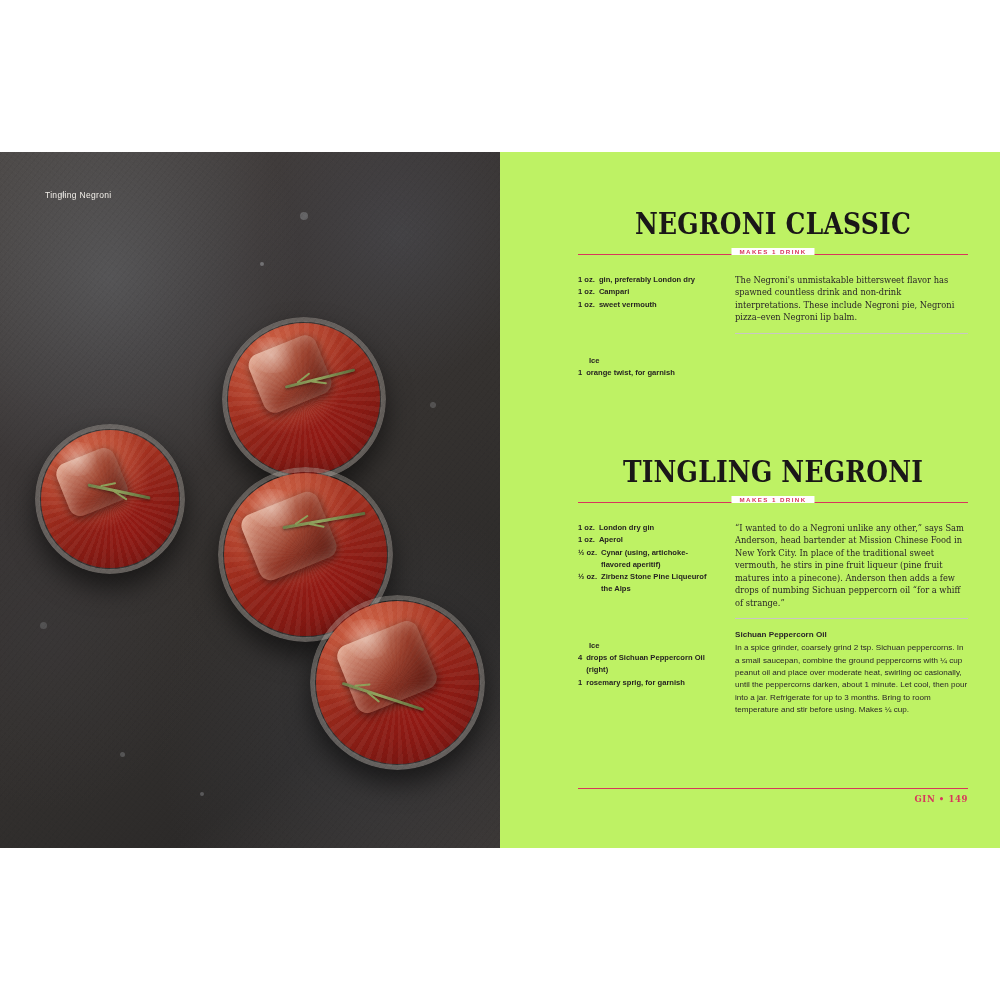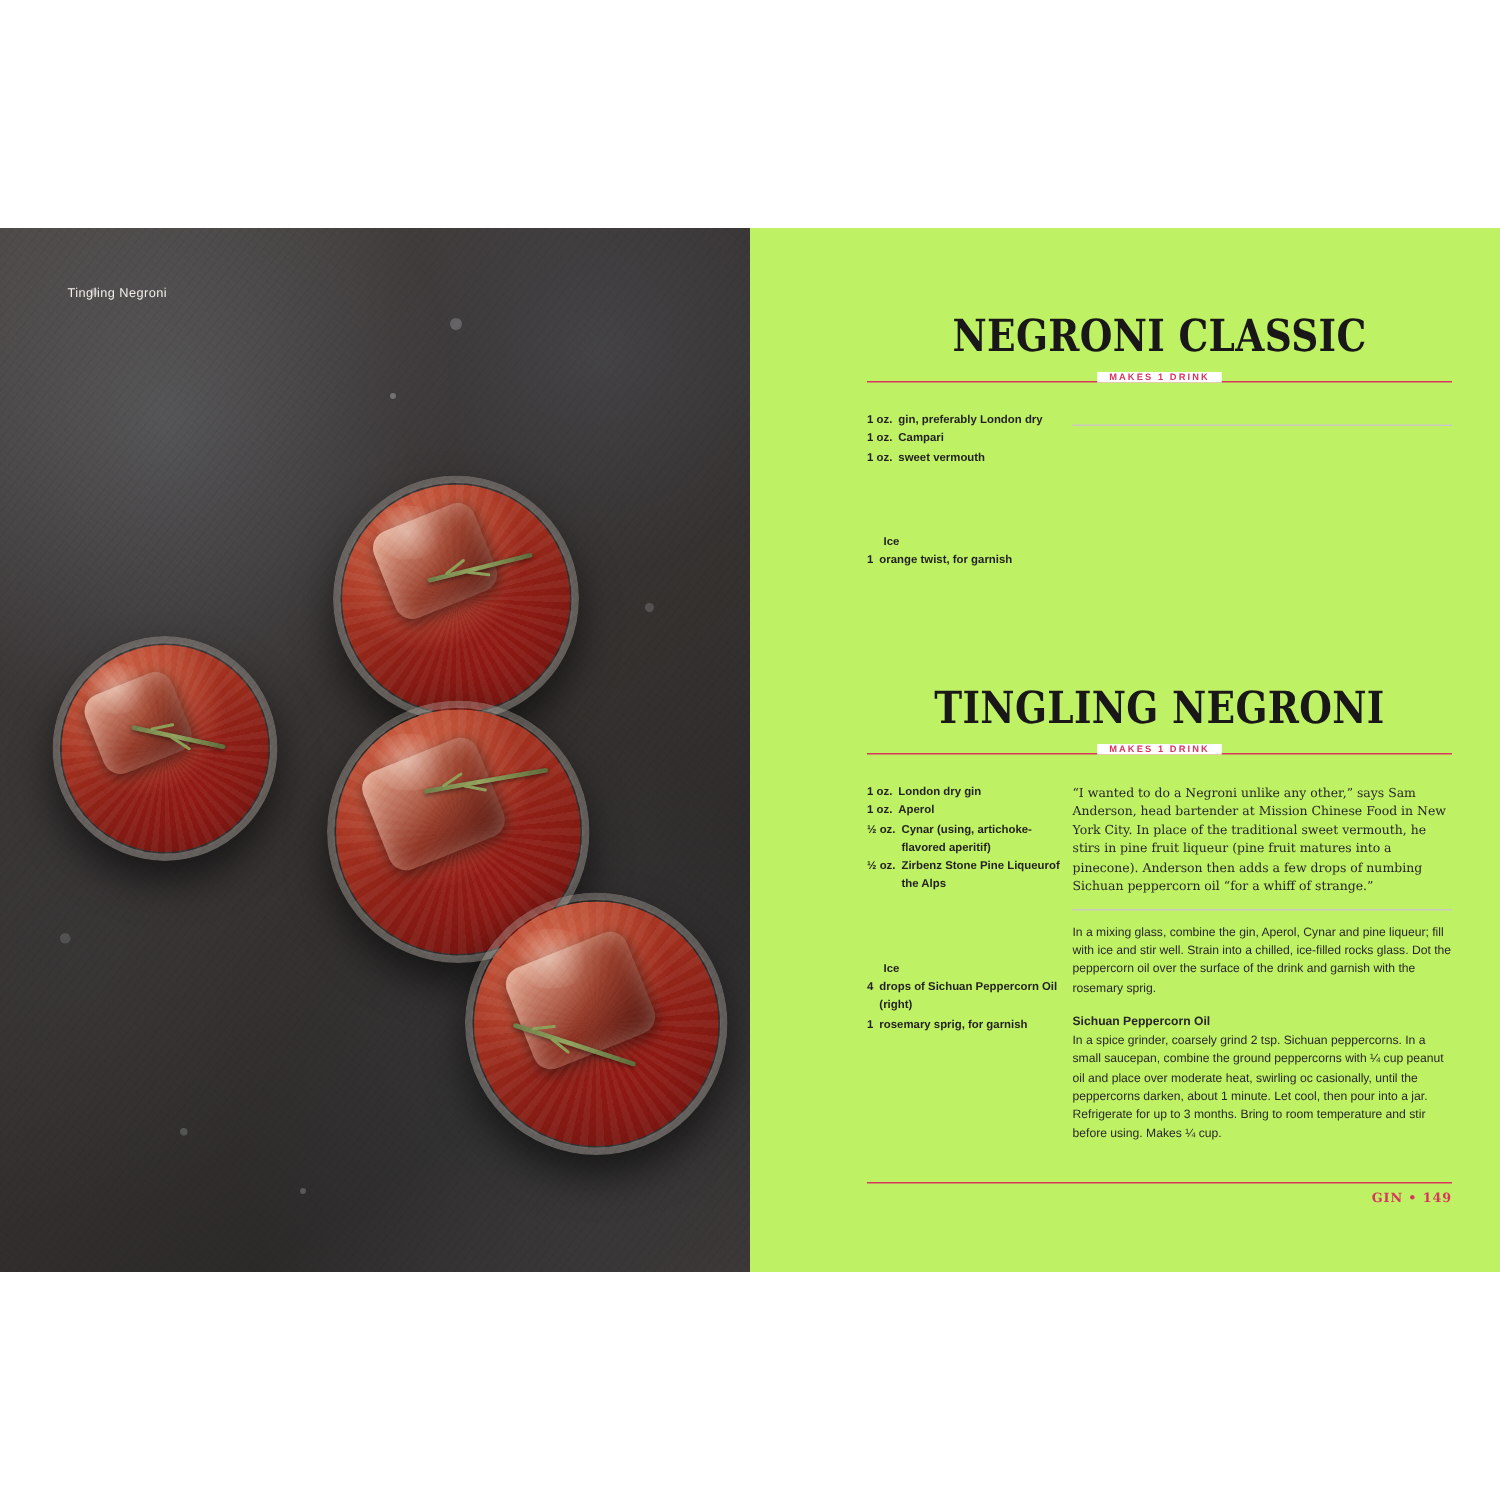--- a/index.html
+++ b/index.html
@@ -187,21 +187,21 @@
     background: #ffffff;
     padding: 0 8px;
     font-size: 6.2px;
     letter-spacing: 1.4px;
     font-weight: 700;
     color: #d8365c;
   }
 
   .cols {
     display: flex;
-    gap: 6px;
+    gap: 26px;
     align-items: flex-start;
   }
   .col-ingredients {
     width: 131px;
     flex: 0 0 131px;
     font-size: 7.6px;
     line-height: 1.62;
     font-weight: 700;
     color: #231f20;
   }
@@ -340,20 +340,21 @@
           <div class="ing-row indent">
             <span class="ing-amt">Ice</span>
             <span class="ing-name"></span>
           </div>
           <div class="ing-row">
             <span class="ing-amt">1</span>
             <span class="ing-name">orange twist, for garnish</span>
           </div>
         </div>
         <div class="col-body">
+          <p class="body-serif">The Negroni's unmistakable bittersweet flavor has spawned countless drink and non-drink interpretations. These include Negroni pie, Negroni pizza–even Negroni lip balm.</p>
           <div class="hr-thin"></div>
         </div>
       </div>
     </div>
 
     <div class="recipe" id="recipe-tingling-negroni">
       <h2 class="recipe-title">TINGLING NEGRONI</h2>
       <div class="rule-wrap">
         <div class="rule"></div>
         <div class="makes">MAKES 1 DRINK</div>
@@ -385,21 +386,20 @@
             <span class="ing-name">drops of Sichuan Peppercorn Oil (right)</span>
           </div>
           <div class="ing-row">
             <span class="ing-amt">1</span>
             <span class="ing-name">rosemary sprig, for garnish</span>
           </div>
         </div>
         <div class="col-body">
           <p class="body-serif">“I wanted to do a Negroni unlike any other,” says Sam Anderson, head bartender at Mission Chinese Food in New York City. In place of the traditional sweet vermouth, he stirs in pine fruit liqueur (pine fruit matures into a pinecone). Anderson then adds a few drops of numbing Sichuan peppercorn oil “for a whiff of strange.”</p>
           <div class="hr-thin"></div>
-          <p>In a mixing glass, combine the gin, Aperol, Cynar and pine liqueur; fill with ice and stir well. Strain into a chilled, ice-filled rocks glass. Dot the peppercorn oil over the surface of the drink and garnish with the rosemary sprig.</p>
           <div class="subhead">Sichuan Peppercorn Oil</div>
           <p>In a spice grinder, coarsely grind 2 tsp. Sichuan peppercorns. In a small saucepan, combine the ground peppercorns with ¼ cup peanut oil and place over moderate heat, swirling oc casionally, until the peppercorns darken, about 1 minute. Let cool, then pour into a jar. Refrigerate for up to 3 months. Bring to room temperature and stir before using. Makes ¼ cup.</p>
         </div>
       </div>
     </div>
 
     <div class="footer-rule"></div>
     <div class="folio">GIN • 149</div>
   </div>
 

